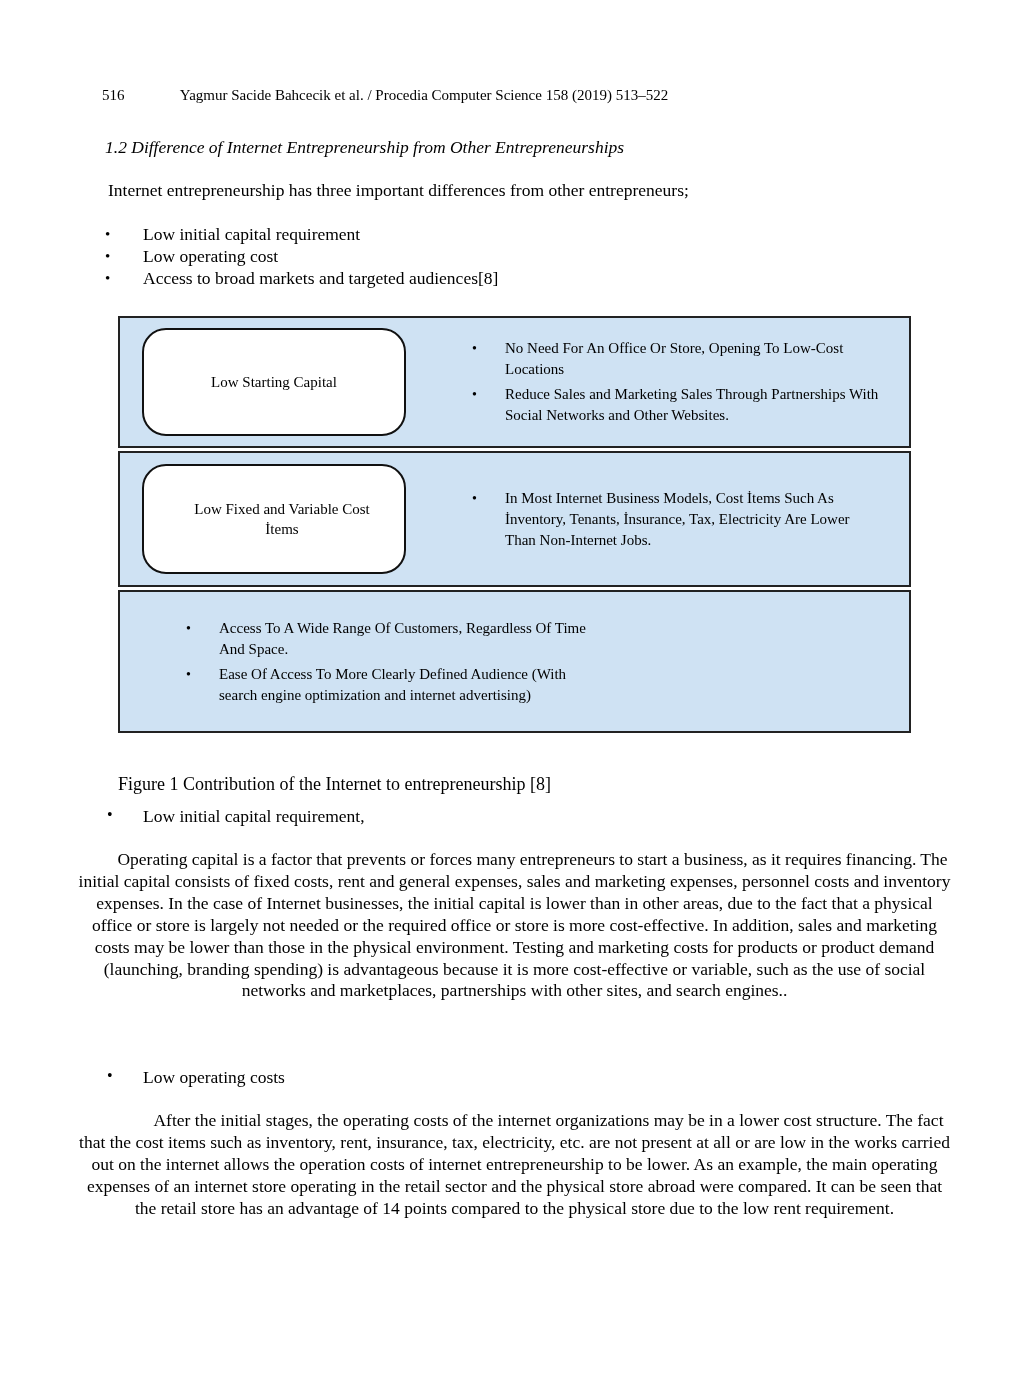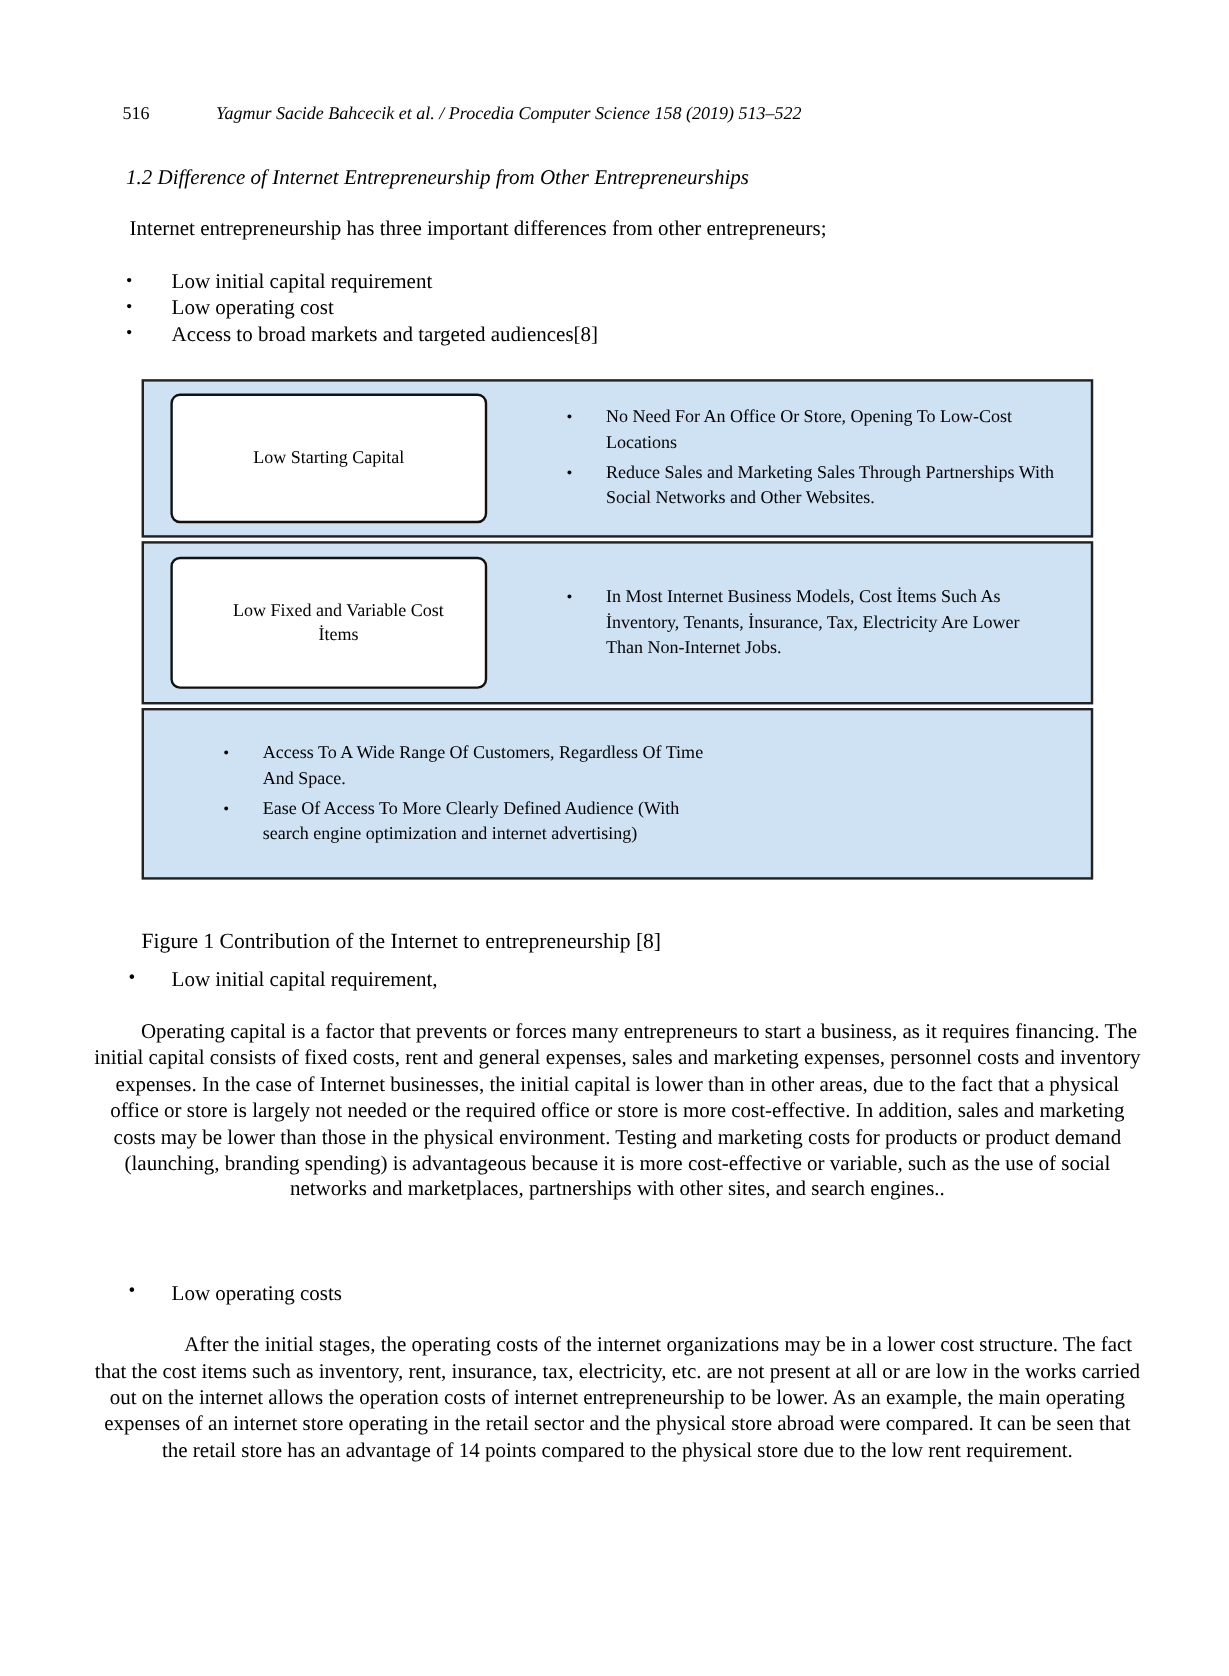--- a/index.html
+++ b/index.html
@@ -5,42 +5,42 @@
   html,body{margin:0;padding:0;}
   body{
     width:1024px;height:1397px;position:relative;background:#ffffff;
     font-family:"Liberation Serif","DejaVu Serif",serif;color:#000;
     -webkit-font-smoothing:antialiased;
   }
   .abs{position:absolute;}
 
   
   .header{top:86px;left:0;width:848px;text-align:center;
-    font-style:italic;font-size:15px;line-height:18px;}
+    font-size:15px;line-height:18px;}
   .pagenum{top:86px;left:72px;font-size:15px;font-style:normal;line-height:18px;margin-left:30px;}
 
   
   .sec-heading{top:137px;left:105px;width:840px;font-style:italic;font-size:17.5px;}
 
   .intro{top:180px;left:73px;width:880px;font-size:17.5px;text-indent:35px;}
 
   
   .toplist{top:223px;left:105px;width:840px;font-size:17.5px;line-height:22px;}
   .toplist .li{display:flex;}
   .toplist .marker{width:38px;flex:0 0 38px;font-size:15px;}
 
   
   .figure{top:316px;left:118px;width:793px;}
   .fig-row{position:relative;background:#cfe2f3;border:2px solid #222;
     box-sizing:border-box;display:flex;align-items:center;margin-bottom:3px;}
   .fig-row-1{height:132px;}
   .fig-row-2{height:136px;}
   .fig-row-3{height:143px;}
   .label-box{box-sizing:border-box;margin-left:22px;width:264px;
-    background:#ffffff;border:2px solid #111;border-radius:8px;
+    background:#ffffff;border:2px solid #111;border-radius:24px;
     display:flex;align-items:center;justify-content:center;text-align:center;
     font-size:15px;line-height:20px;padding:8px 20px;}
   .label-box-1{height:108px;}
   .label-box-2{height:110px;padding-left:36px;}
   .label-box-3{height:114px;}
   .fig-points{margin-left:66px;width:408px;font-size:15px;line-height:21px;}
   .fig-point{display:flex;margin-bottom:4px;}
   .fig-point:last-child{margin-bottom:0;}
   .fig-point .marker{flex:0 0 33px;width:33px;font-size:14px;}
 

